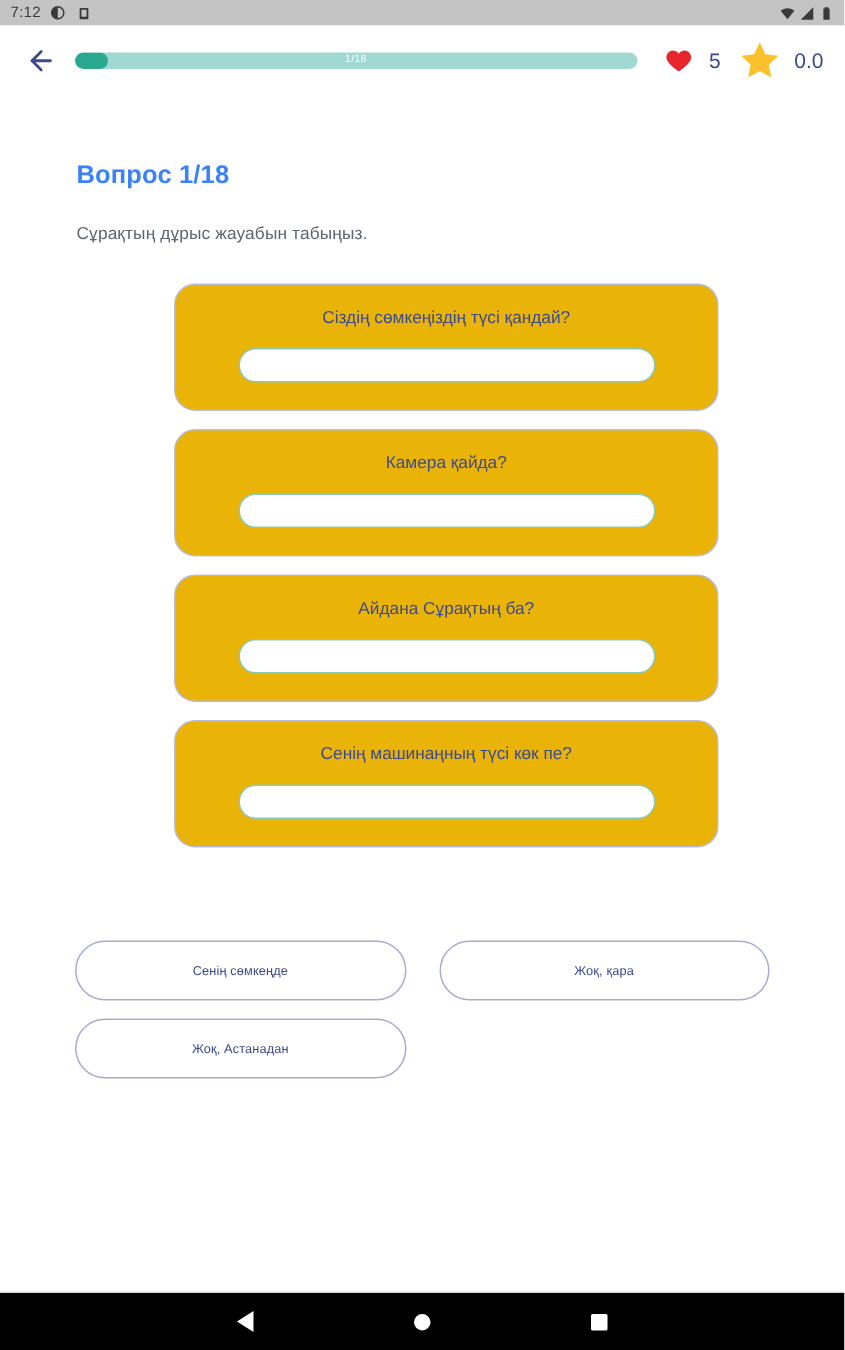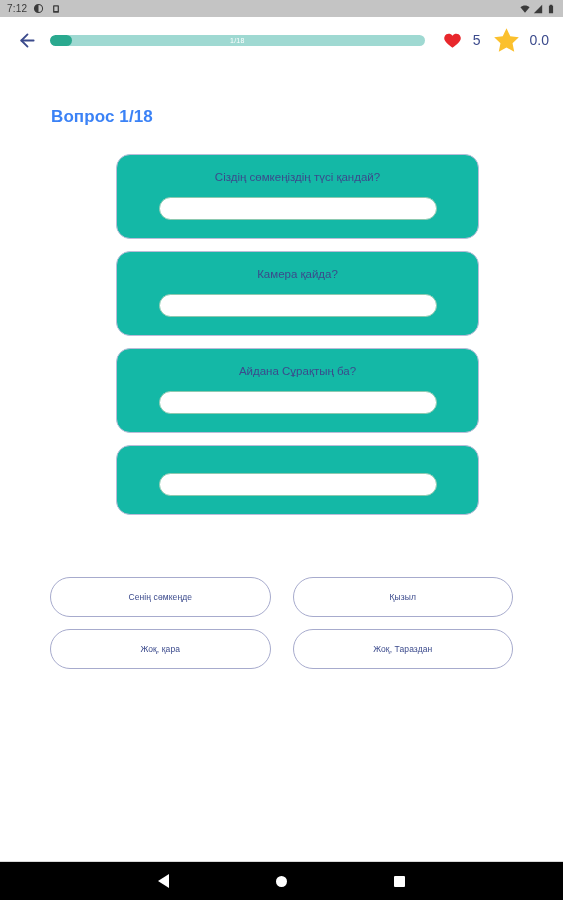--- a/index.html
+++ b/index.html
@@ -155,21 +155,21 @@
   .cards {
     margin: 27px 0 0 0;
     padding: 0 84px;
     display: flex;
     flex-direction: column;
     gap: 12px;
   }
   .q-card {
     border: 1px solid #b9bcd8;
     border-radius: 14px;
-    background: #14b8a6;
+    background: #eab308;
     padding: 15px 0 18px 0;
     display: flex;
     flex-direction: column;
     align-items: center;
     margin-left: 32px;
   }
   .q-card-text {
     font-size: 11.5px;
     color: #3b4a8c;
     text-align: center;
@@ -318,49 +318,50 @@
           <path d="M12 1.8l3.1 6.6 7.1.9-5.2 4.9 1.4 7.1-6.4-3.5-6.4 3.5 1.4-7.1L1.8 9.3l7.1-.9L12 1.8z"></path>
         </svg>
       </span>
       <span class="score-value">0.0</span>
     </div>
   </div>
 
   <div class="content">
 
     <div class="question-title">Вопрос 1/18</div>
+    <div class="question-sub">Сұрақтың дұрыс жауабын табыңыз.</div>
 
     <div class="cards">
 
       <div class="q-card">
         <div class="q-card-text">Сіздің сөмкеңіздің түсі қандай?</div>
         <div class="q-dropzone"></div>
       </div>
 
       <div class="q-card">
         <div class="q-card-text">Камера қайда?</div>
         <div class="q-dropzone"></div>
       </div>
 
       <div class="q-card">
         <div class="q-card-text">Айдана Сұрақтың ба?</div>
         <div class="q-dropzone"></div>
       </div>
 
       <div class="q-card">
+        <div class="q-card-text">Сенің машинаңның түсі көк пе?</div>
         <div class="q-dropzone"></div>
       </div>
 
     </div>
 
     <div class="answers">
       <div class="answer-chip">Сенің сөмкеңде</div>
-      <div class="answer-chip">Қызыл</div>
       <div class="answer-chip">Жоқ, қара</div>
-      <div class="answer-chip">Жоқ, Тараздан</div>
+      <div class="answer-chip">Жоқ, Астанадан</div>
     </div>
 
   </div>
 
   <div class="nav-divider"></div>
 
   <div class="nav-bar">
     <div class="nav-btn">
       <span class="nav-back"></span>
     </div>

